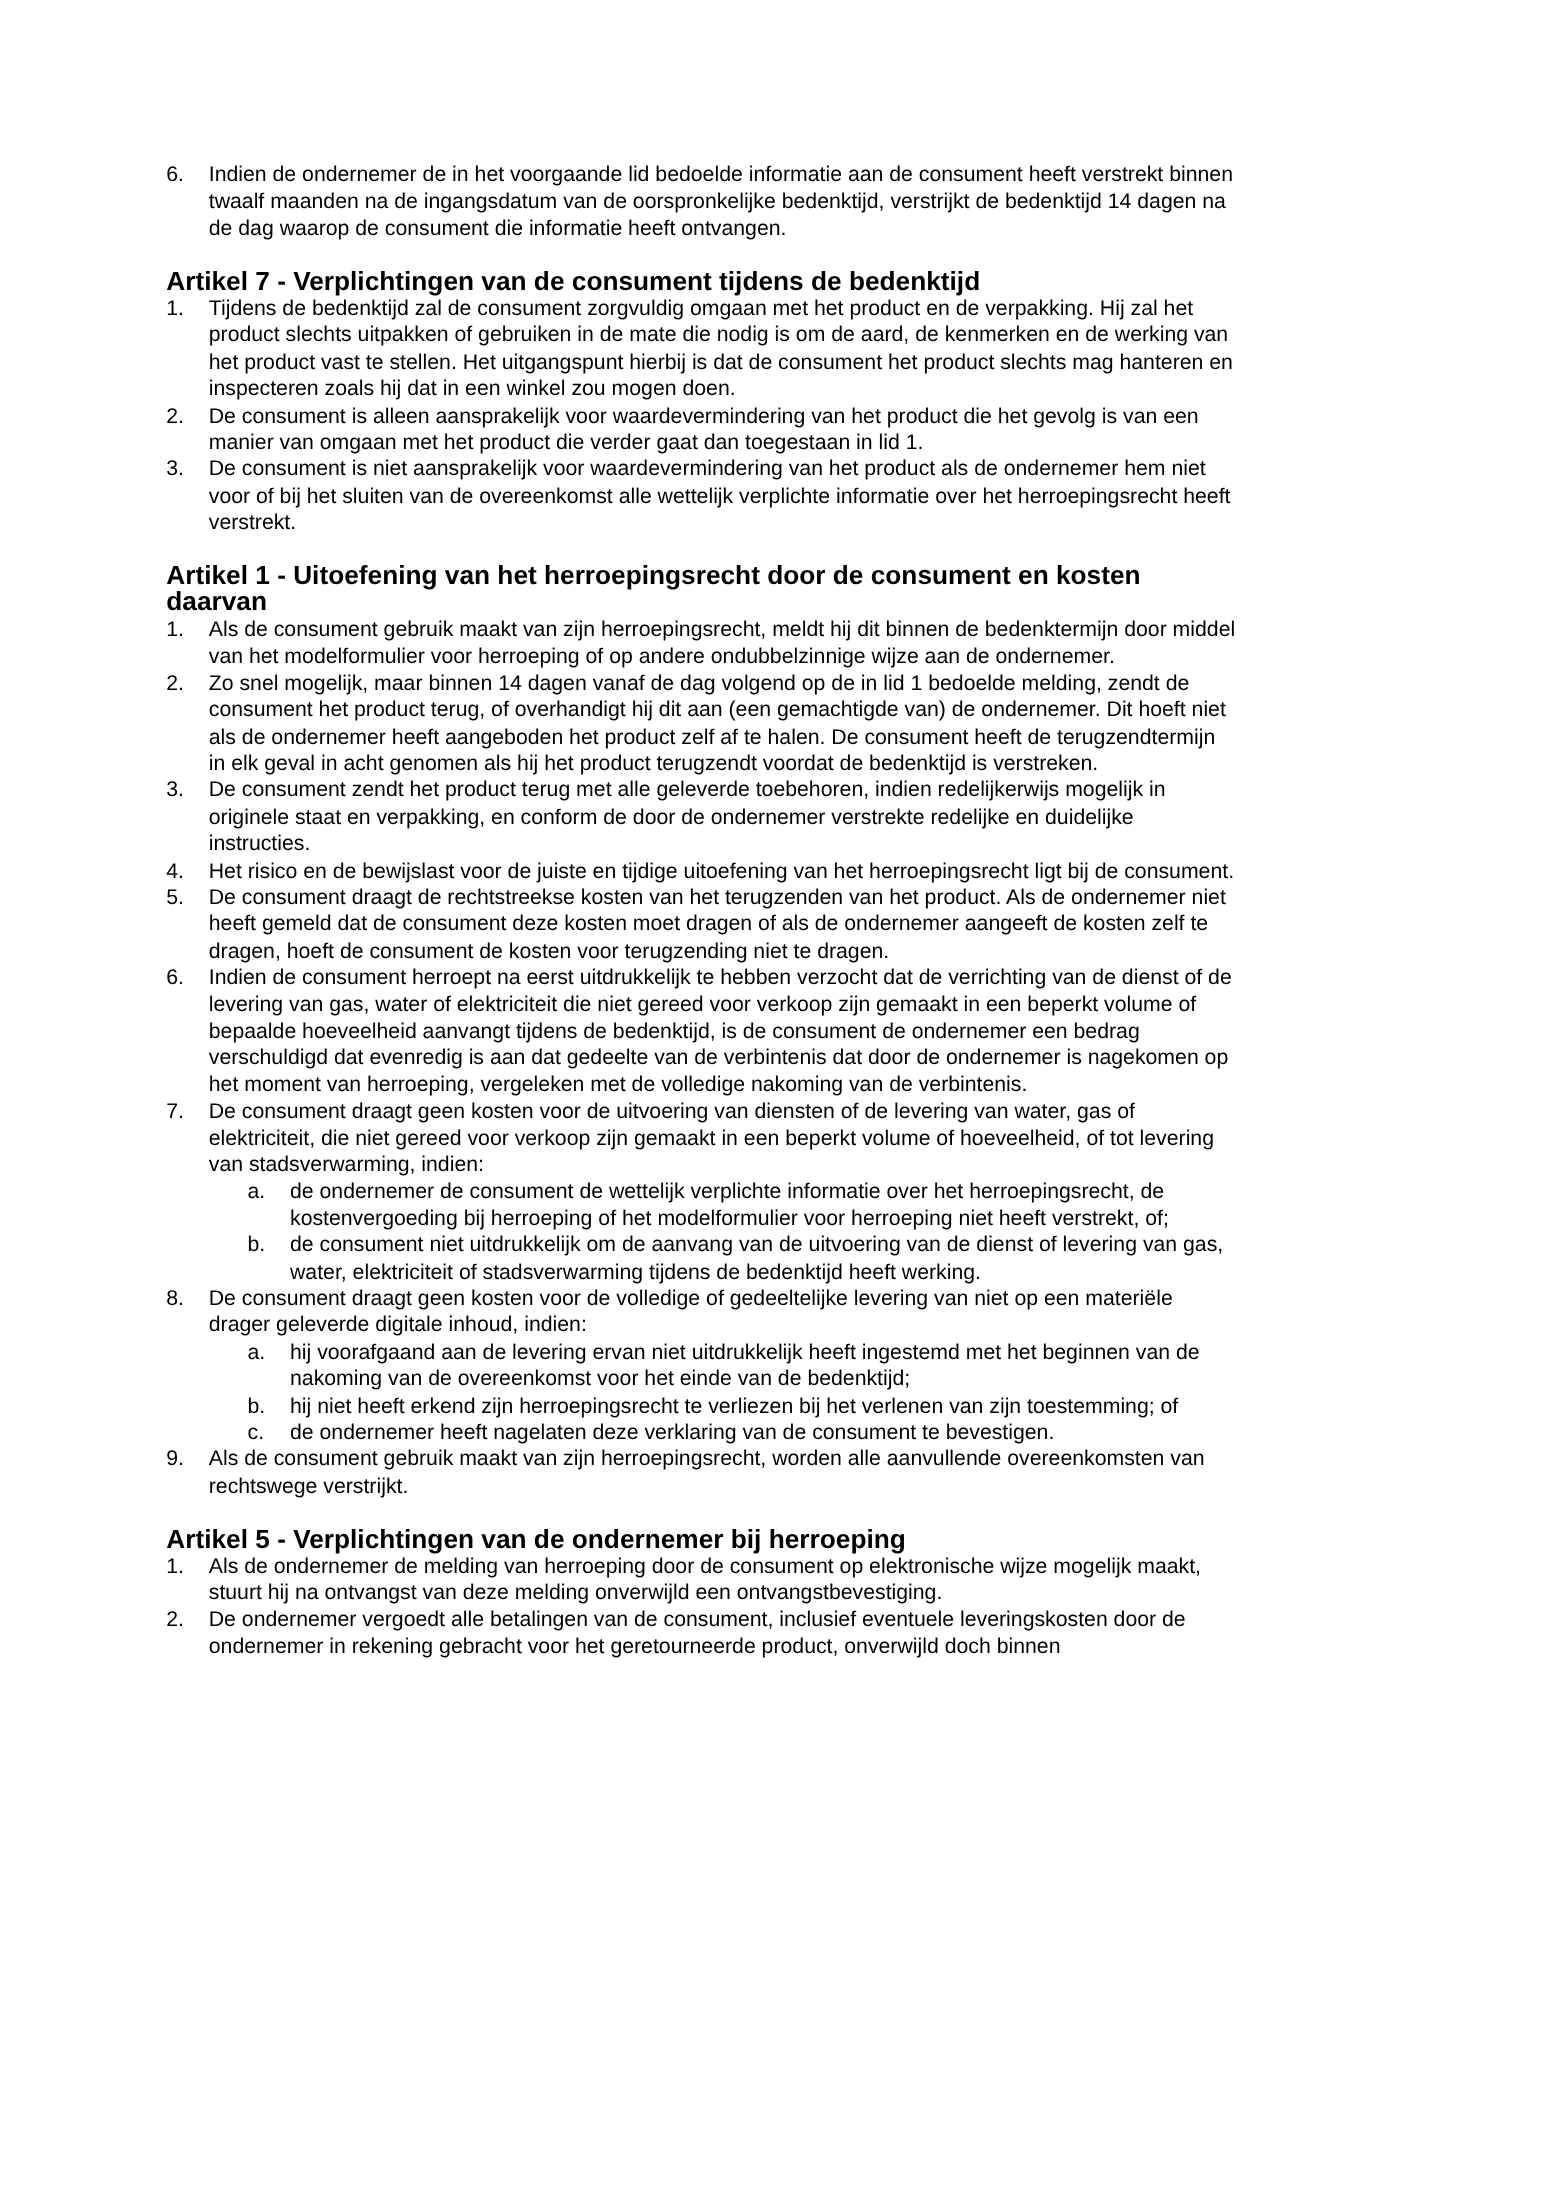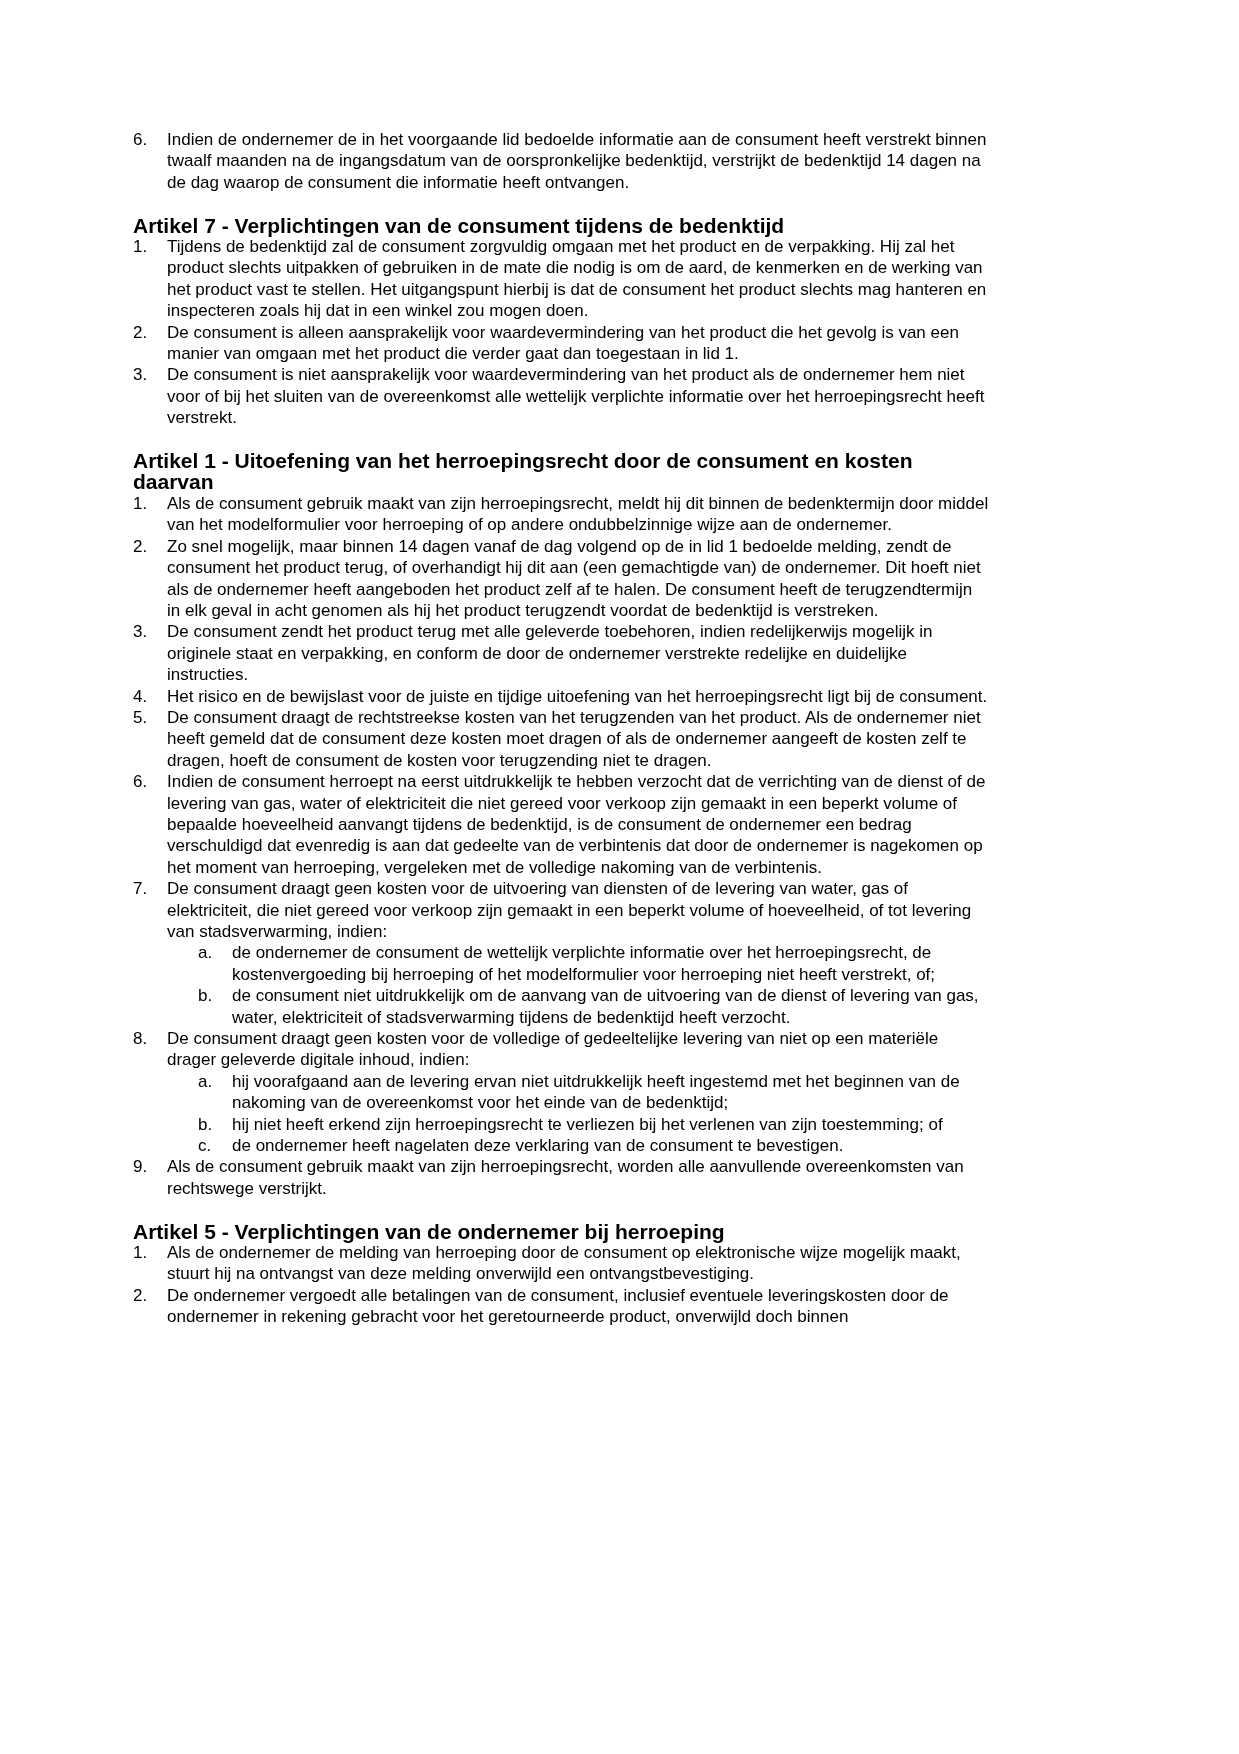--- a/index.html
+++ b/index.html
@@ -100,21 +100,21 @@
         </div>
         <div class="list-item">
           <span class="marker">7.</span>
           <div class="item-body"><span class="item-text">De consument draagt geen kosten voor de uitvoering van diensten of de levering van water, gas of elektriciteit, die niet gereed voor verkoop zijn gemaakt in een beperkt volume of hoeveelheid, of tot levering van stadsverwarming, indien:</span><div class="sub-list">
               <div class="list-item">
                 <span class="marker">a.</span>
                 <div class="item-body"><span class="item-text">de ondernemer de consument de wettelijk verplichte informatie over het herroepingsrecht, de kostenvergoeding bij herroeping of het modelformulier voor herroeping niet heeft verstrekt, of;</span></div>
               </div>
               <div class="list-item">
                 <span class="marker">b.</span>
-                <div class="item-body"><span class="item-text">de consument niet uitdrukkelijk om de aanvang van de uitvoering van de dienst of levering van gas, water, elektriciteit of stadsverwarming tijdens de bedenktijd heeft verzocht.</span></div>
+                <div class="item-body"><span class="item-text">de consument niet uitdrukkelijk om de aanvang van de uitvoering van de dienst of levering van gas, water, elektriciteit of stadsverwarming tijdens de bedenktijd heeft werking.</span></div>
               </div>
             </div></div>
         </div>
         <div class="list-item">
           <span class="marker">8.</span>
           <div class="item-body"><span class="item-text">De consument draagt geen kosten voor de volledige of gedeeltelijke levering van niet op een materiële drager geleverde digitale inhoud, indien:</span><div class="sub-list">
               <div class="list-item">
                 <span class="marker">a.</span>
                 <div class="item-body"><span class="item-text">hij voorafgaand aan de levering ervan niet uitdrukkelijk heeft ingestemd met het beginnen van de nakoming van de overeenkomst voor het einde van de bedenktijd;</span></div>
               </div>

